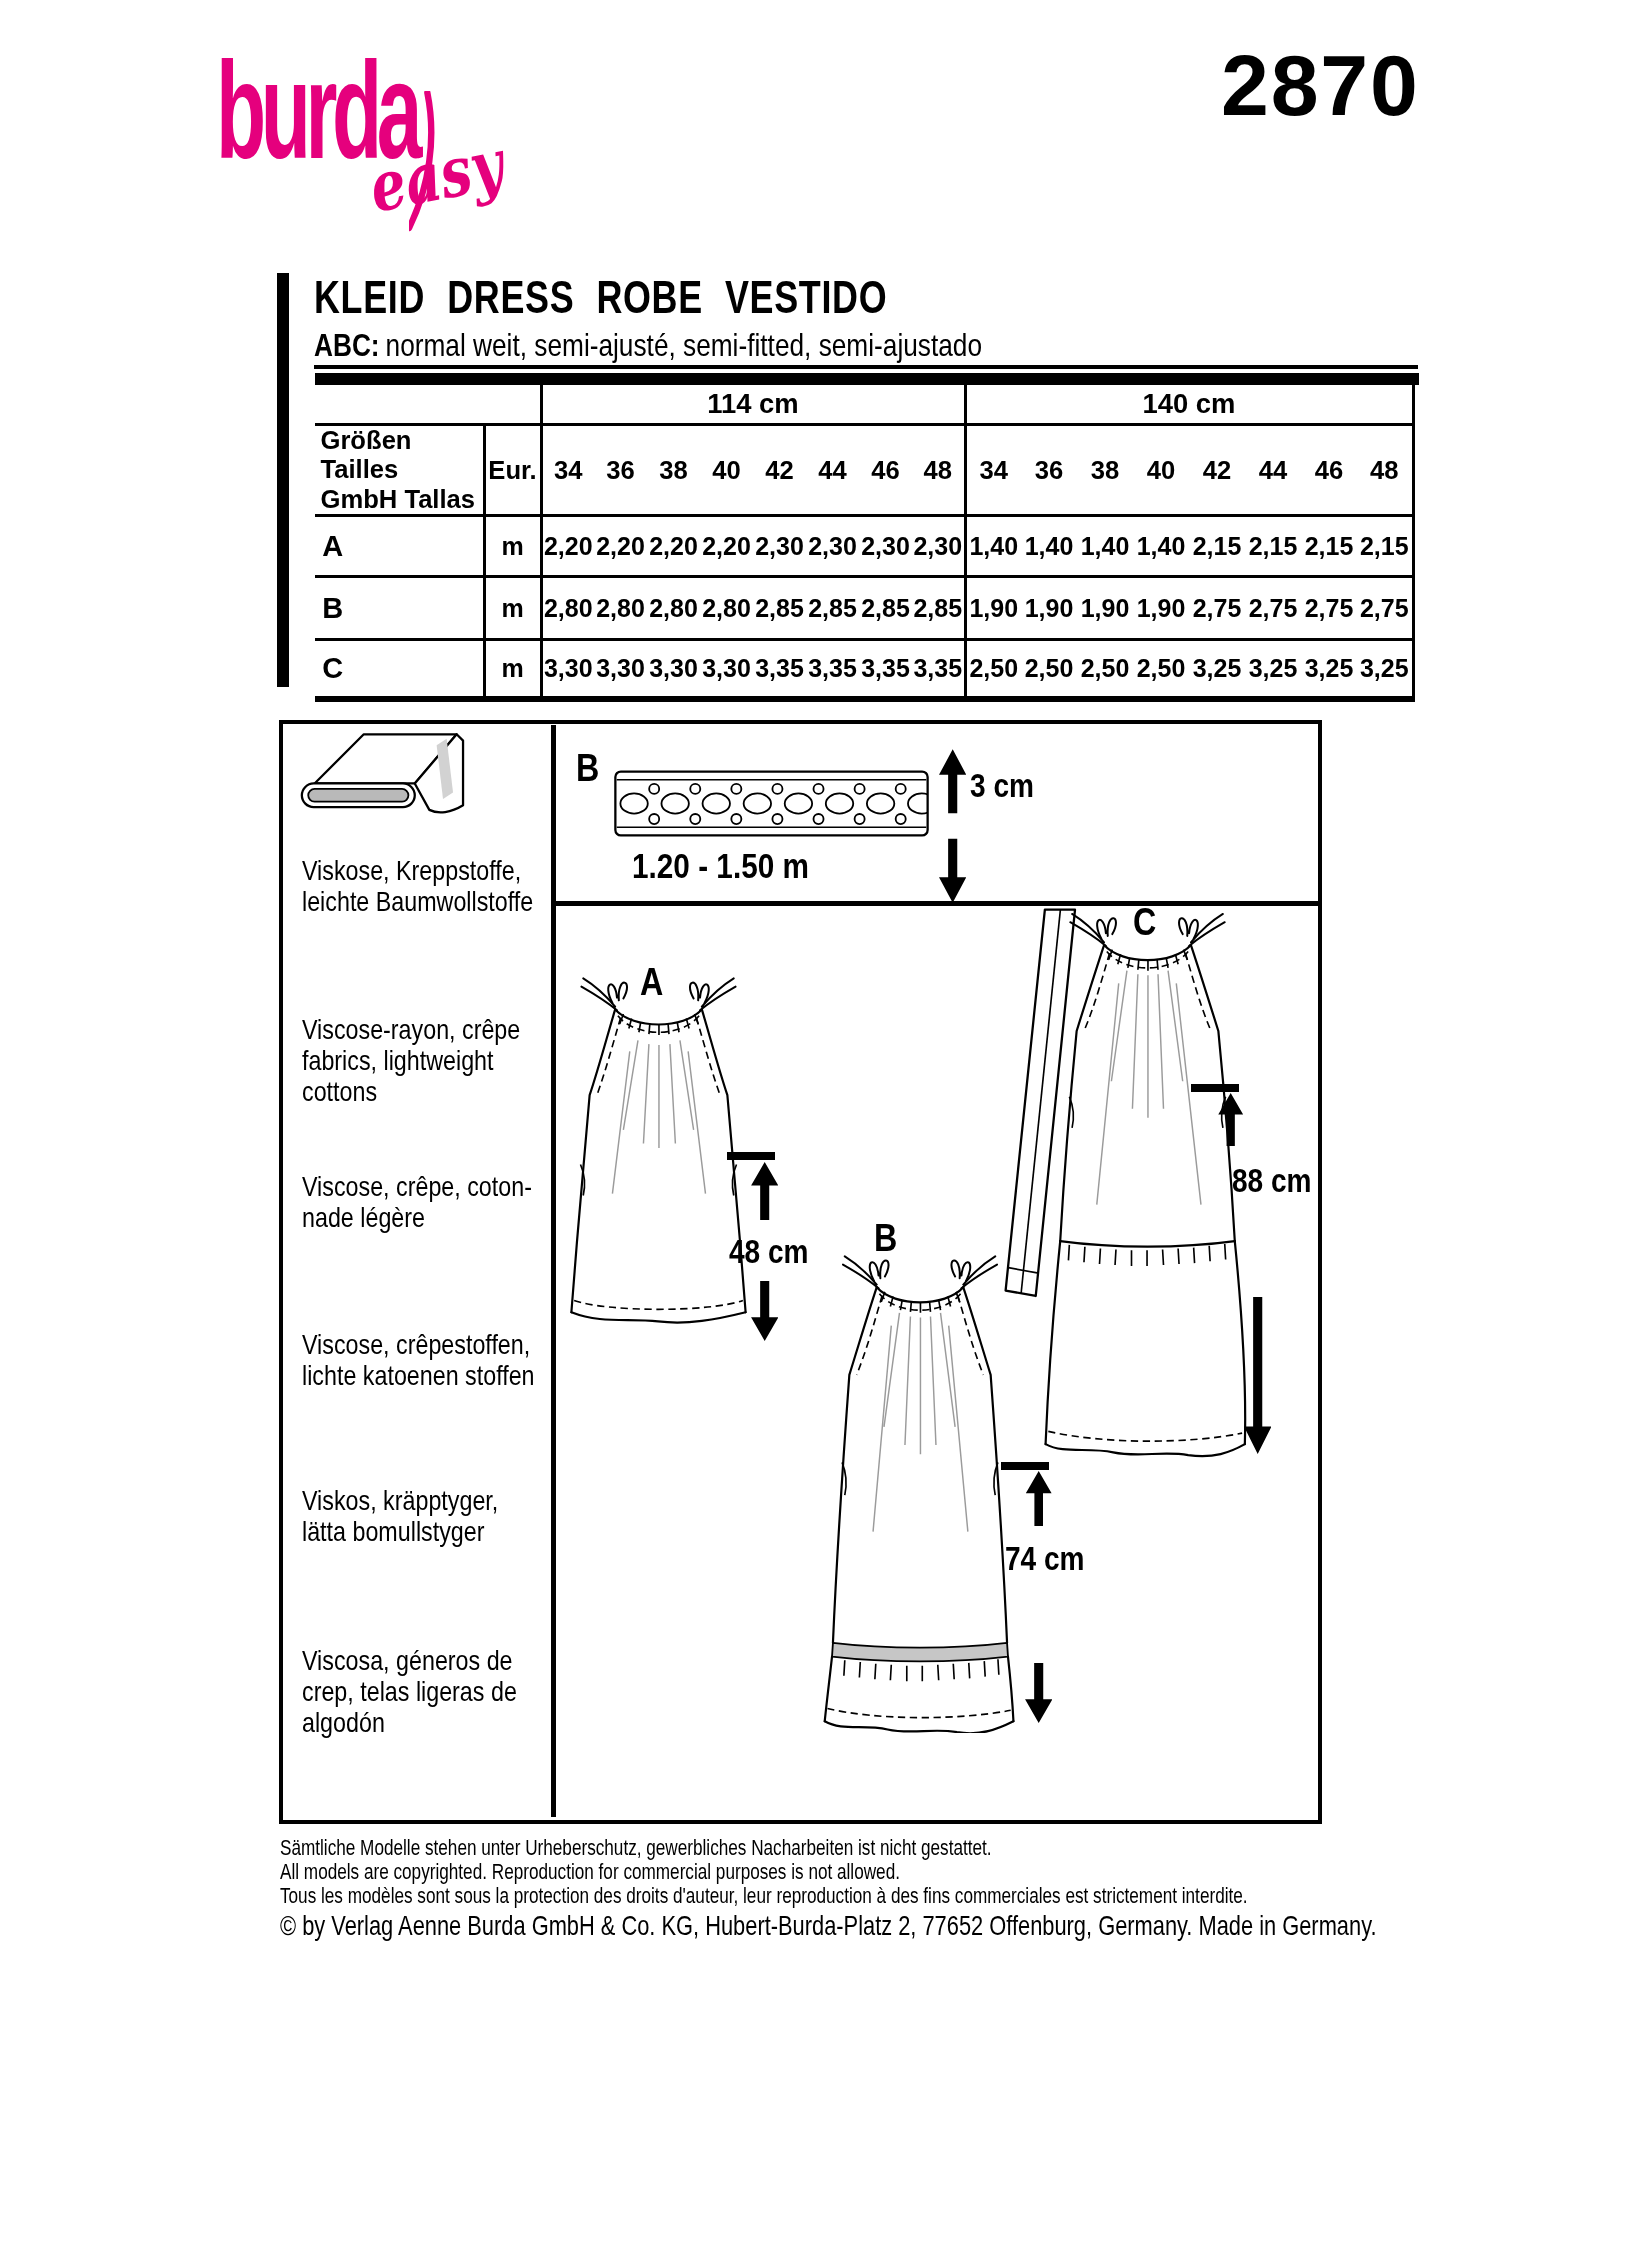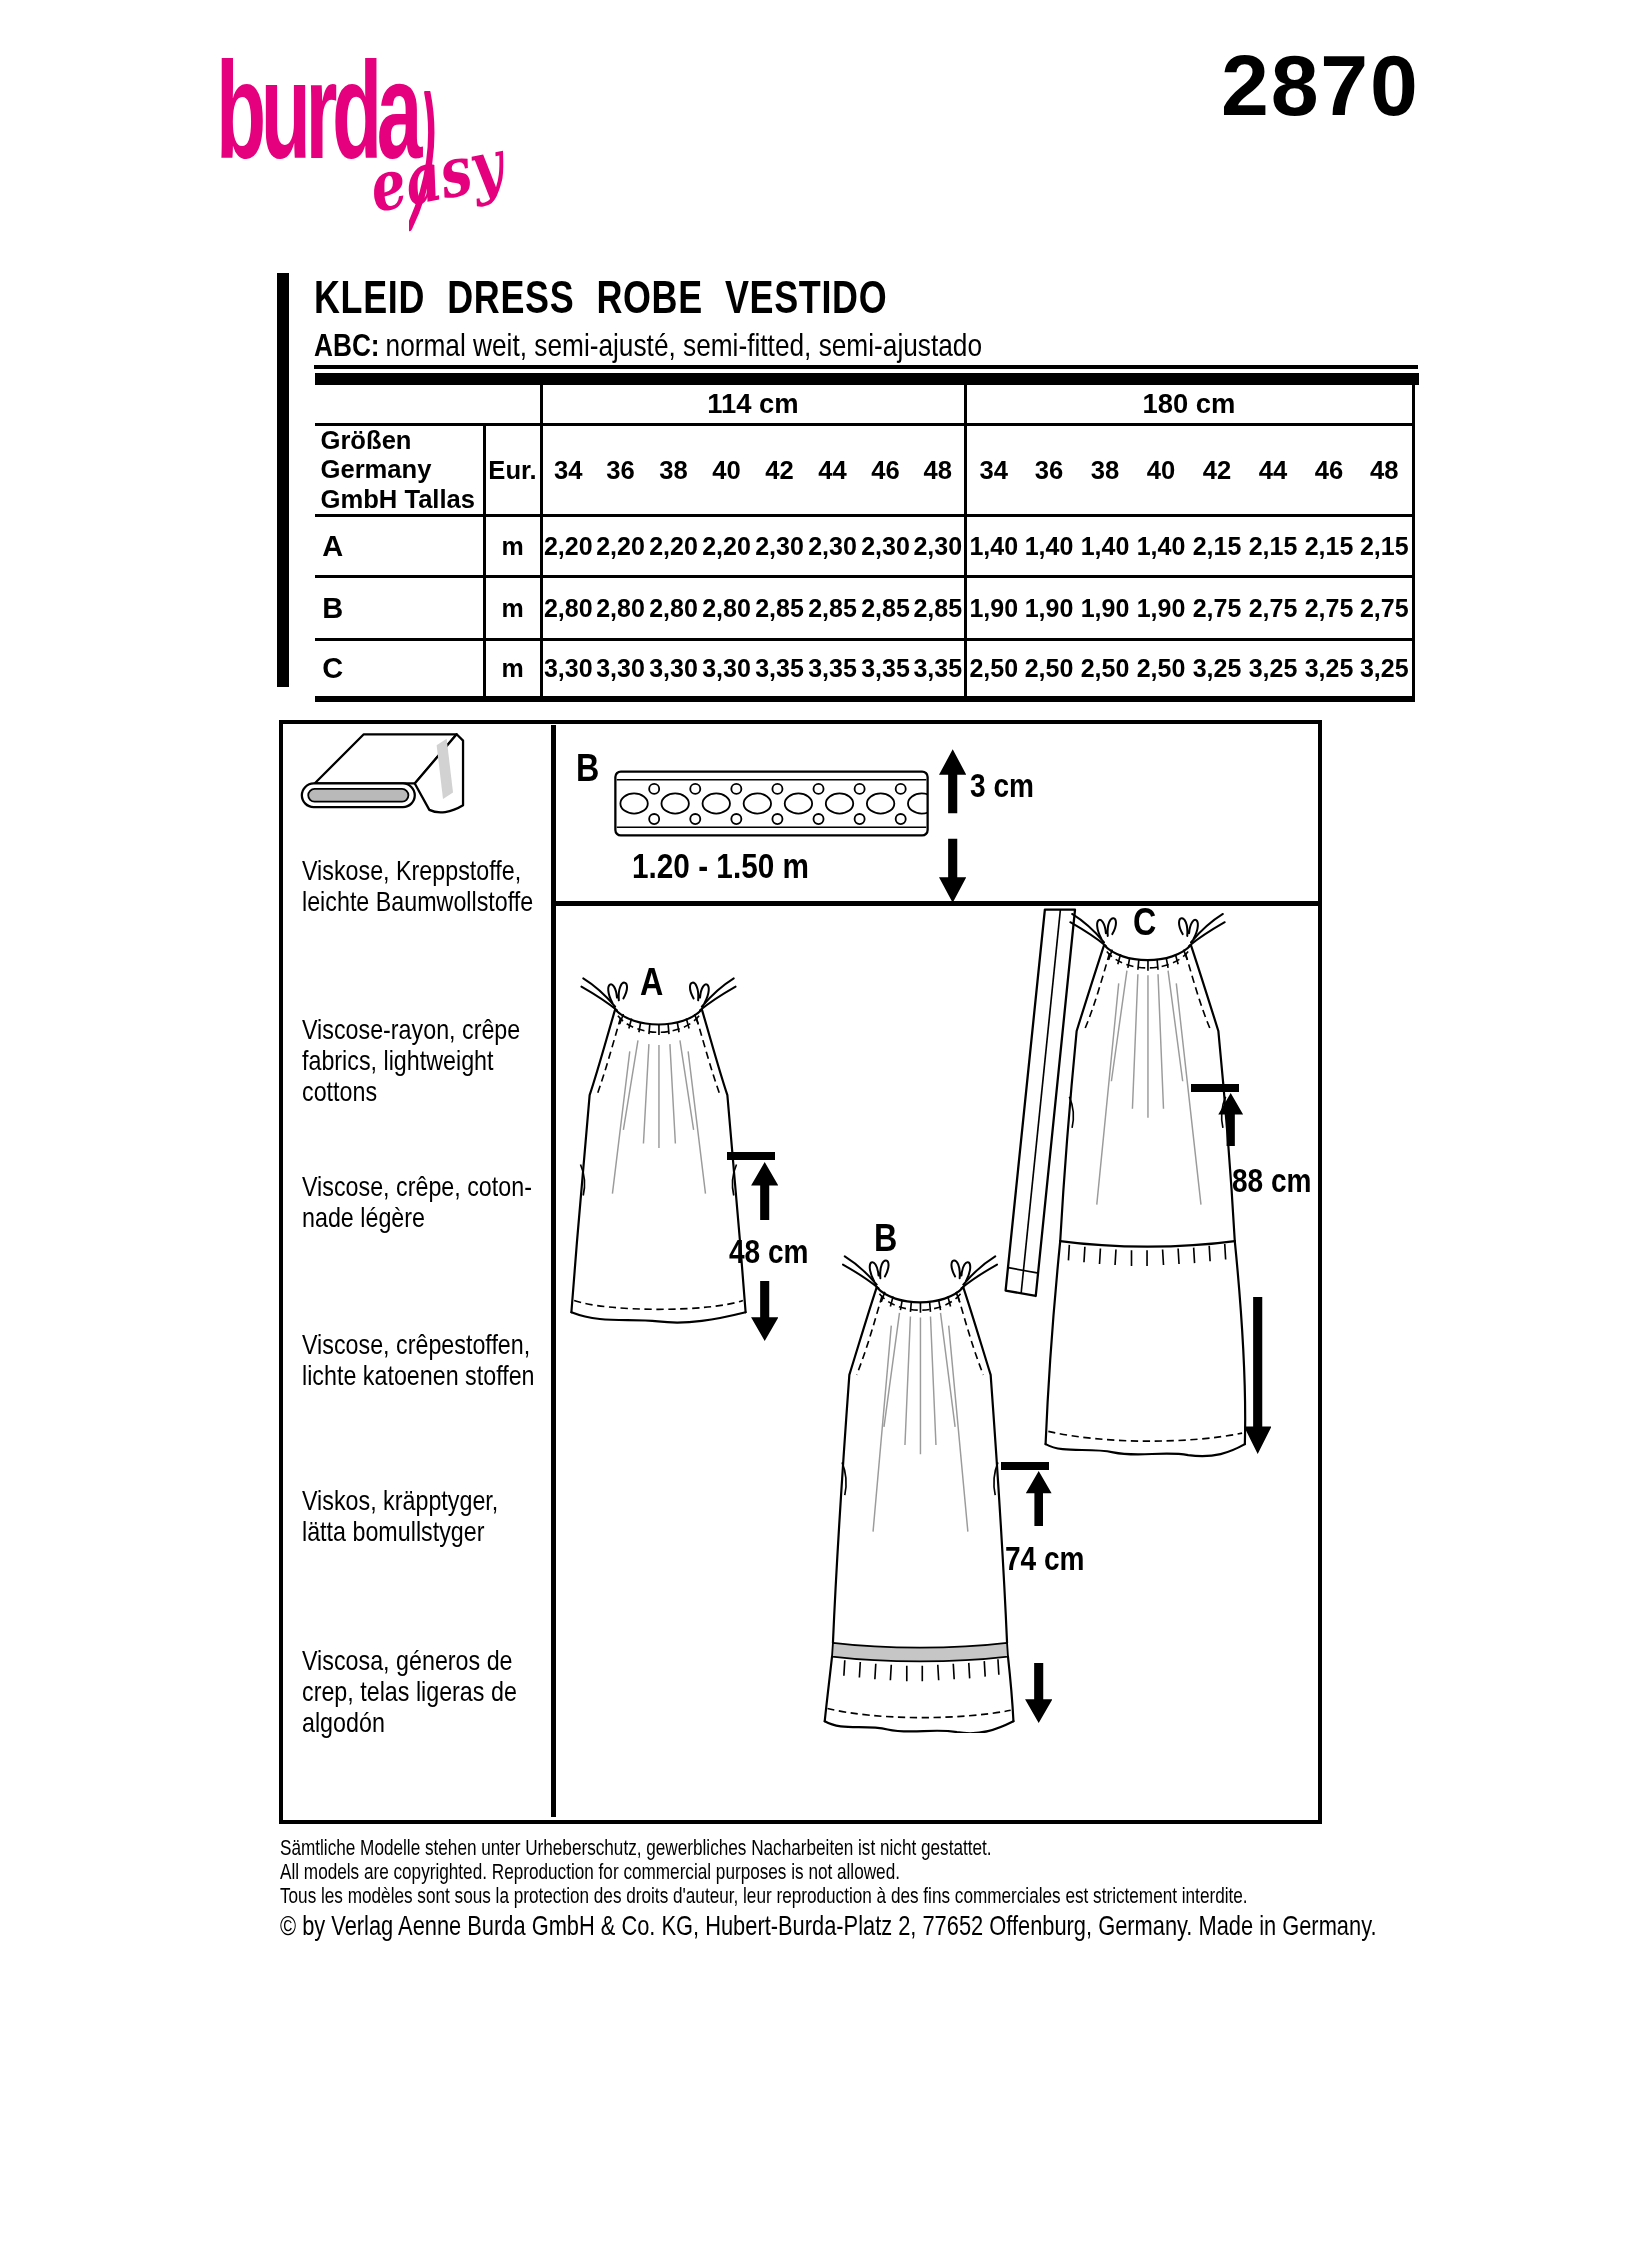--- a/index.html
+++ b/index.html
@@ -96,25 +96,25 @@
         <col style="width:56px">
       <col style="width:56px">
         <col style="width:56px">
         <col style="width:56px">
         <col style="width:56px">
     </colgroup>
     <tbody>
         <tr class="rw">
       <td colspan="2"></td>
       <td colspan="8" class="bl">114 cm</td>
-      <td colspan="8" class="bl br">180 cm</td>
+      <td colspan="8" class="bl br">140 cm</td>
     </tr>
     <tr class="rs">
       <td class="glab br">
-        <div>Größen  Germany</div>
+        <div>Größen  Tailles</div>
         <div>GmbH  Tallas</div>
       </td>
       <td class="eur br">Eur.</td>
       <td>34</td>
       <td>36</td>
       <td>38</td>
       <td>40</td>
       <td>42</td>
       <td>44</td>
       <td>46</td>

